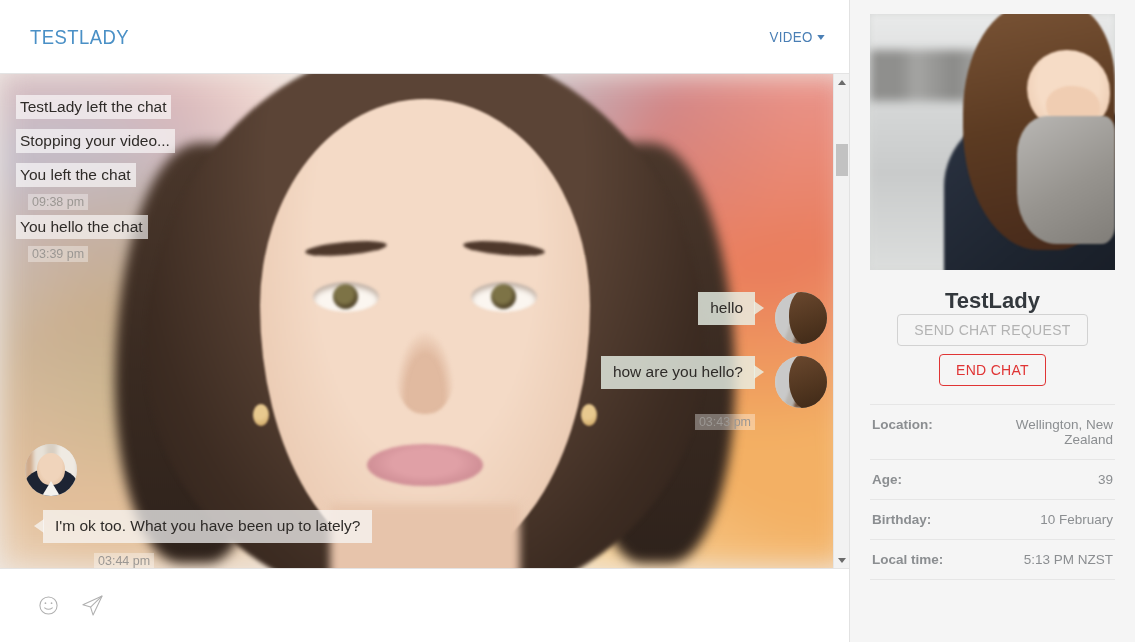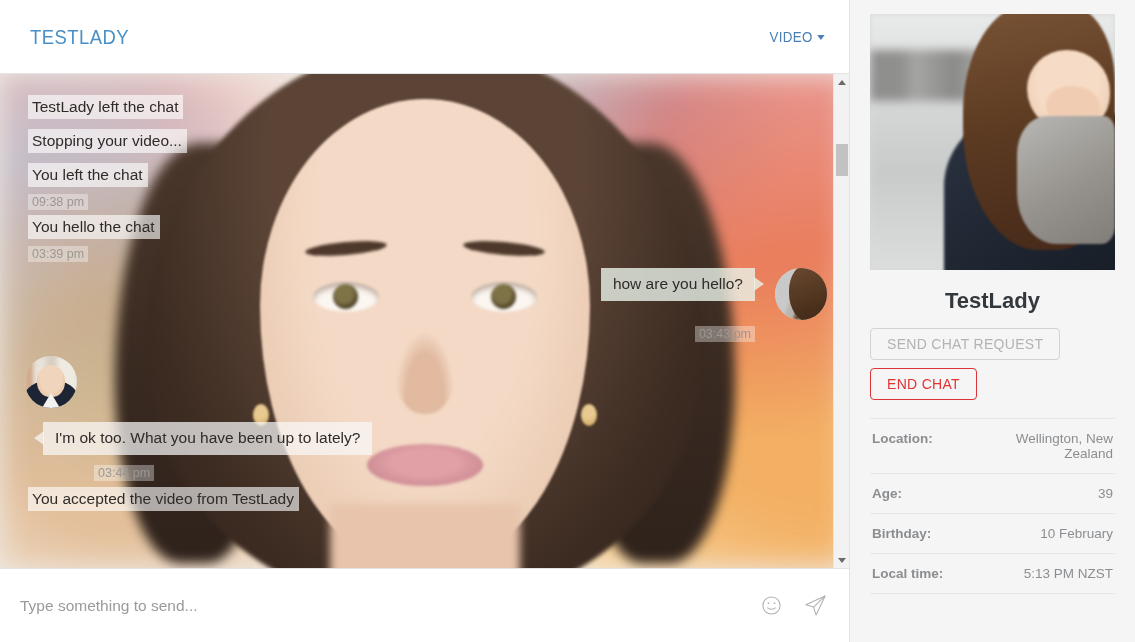--- a/index.html
+++ b/index.html
@@ -195,21 +195,21 @@
     position: absolute;
     inset: 0;
     padding: 16px 0 10px 0;
     overflow: hidden;
   }
   .msg-row { position: relative; }
 
   
   .system-msg {
     display: inline-block;
-    margin: 0 0 0 28px;
+    margin: 0 0 0 16px;
     padding: 2px 5px 3px 4px;
     font-size: 15.5px;
     line-height: 19px;
     color: #2f2b28;
     background: rgba(255,255,255,0.62);
     white-space: nowrap;
   }
   .msg-row.sys { padding: 5px 0 5px 0; }
 
   .timestamp {
@@ -457,21 +457,21 @@
   }
 
   .profile-name {
     text-align: center;
     font-size: 22px;
     color: #33383d;
     font-weight: 700;
     margin-top: 18px;
   }
 
-  .sb-buttons { margin-top: 14px; }
+  .sb-buttons { text-align: center; }
   .btn {
     display: inline-block;
     font-family: "Liberation Sans", sans-serif;
     font-size: 14px;
     letter-spacing: 0.3px;
     border-radius: 4px;
     background: transparent;
     cursor: pointer;
     padding: 7px 16px;
   }
@@ -560,20 +560,27 @@
 
 
         <div class="msg-row sys">
           <span class="system-msg">You hello the chat</span>
         </div>
 
         <div class="msg-row">
           <span class="timestamp ts-left">03:39 pm</span>
         </div>
 
+        <div class="bubble-row me" style="margin-top:24px;">
+          <div class="bubble me">hello</div>
+          <div class="avatar av-female">
+            <div class="fface"></div>
+            <div class="fhair"></div>
+          </div>
+        </div>
 
         <div class="bubble-row me">
           <div class="bubble me">how are you hello?</div>
           <div class="avatar av-female">
             <div class="fface"></div>
             <div class="fhair"></div>
           </div>
         </div>
 
         <div class="msg-row clearfix">
@@ -603,21 +610,20 @@
             <i></i>
           </div>
         <div class="sb-thumb"></div>
         <div class="sb-arrow down">
             <i></i>
           </div>
       </div>
     </div>
 
     <div class="composer">
-      <input class="composer-input" type="text" placeholder="Type something to send..." style="">
       <div class="composer-actions">
         <span class="icon-btn">
           <svg width="21" height="21" viewBox="0 0 22 22" fill="none" stroke="#b0b0b0" stroke-width="1.1">
             <circle cx="11" cy="11" r="9"></circle>
             <circle cx="7.8" cy="8.6" r="0.9" fill="#b0b0b0" stroke="none"></circle>
             <circle cx="14.2" cy="8.6" r="0.9" fill="#b0b0b0" stroke="none"></circle>
             <path d="M7 13.4 Q11 16.6 15 13.4" stroke-linecap="round"></path>
           </svg>
         </span>
         <span class="icon-btn">

